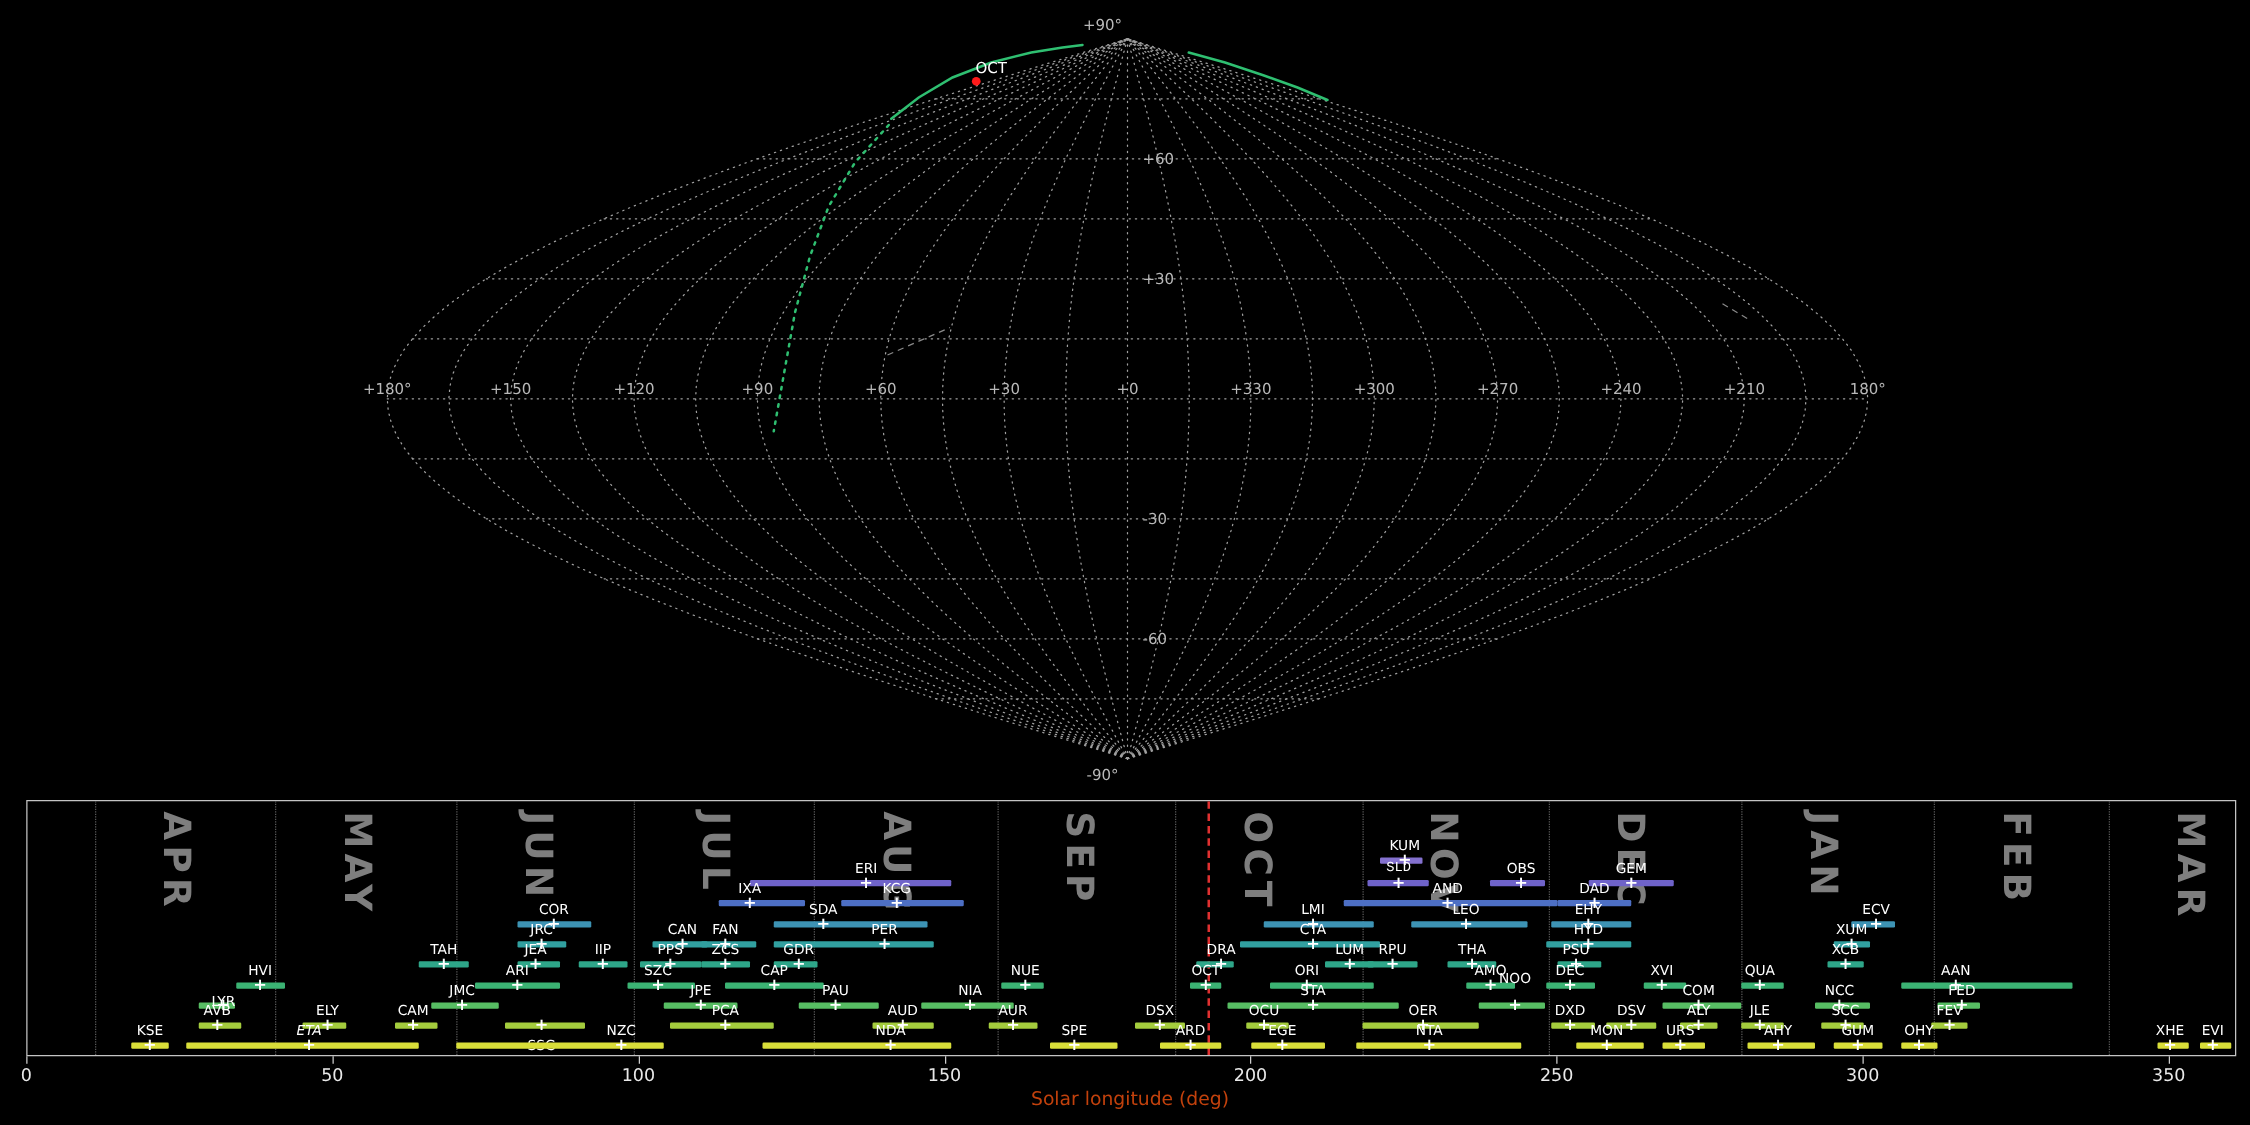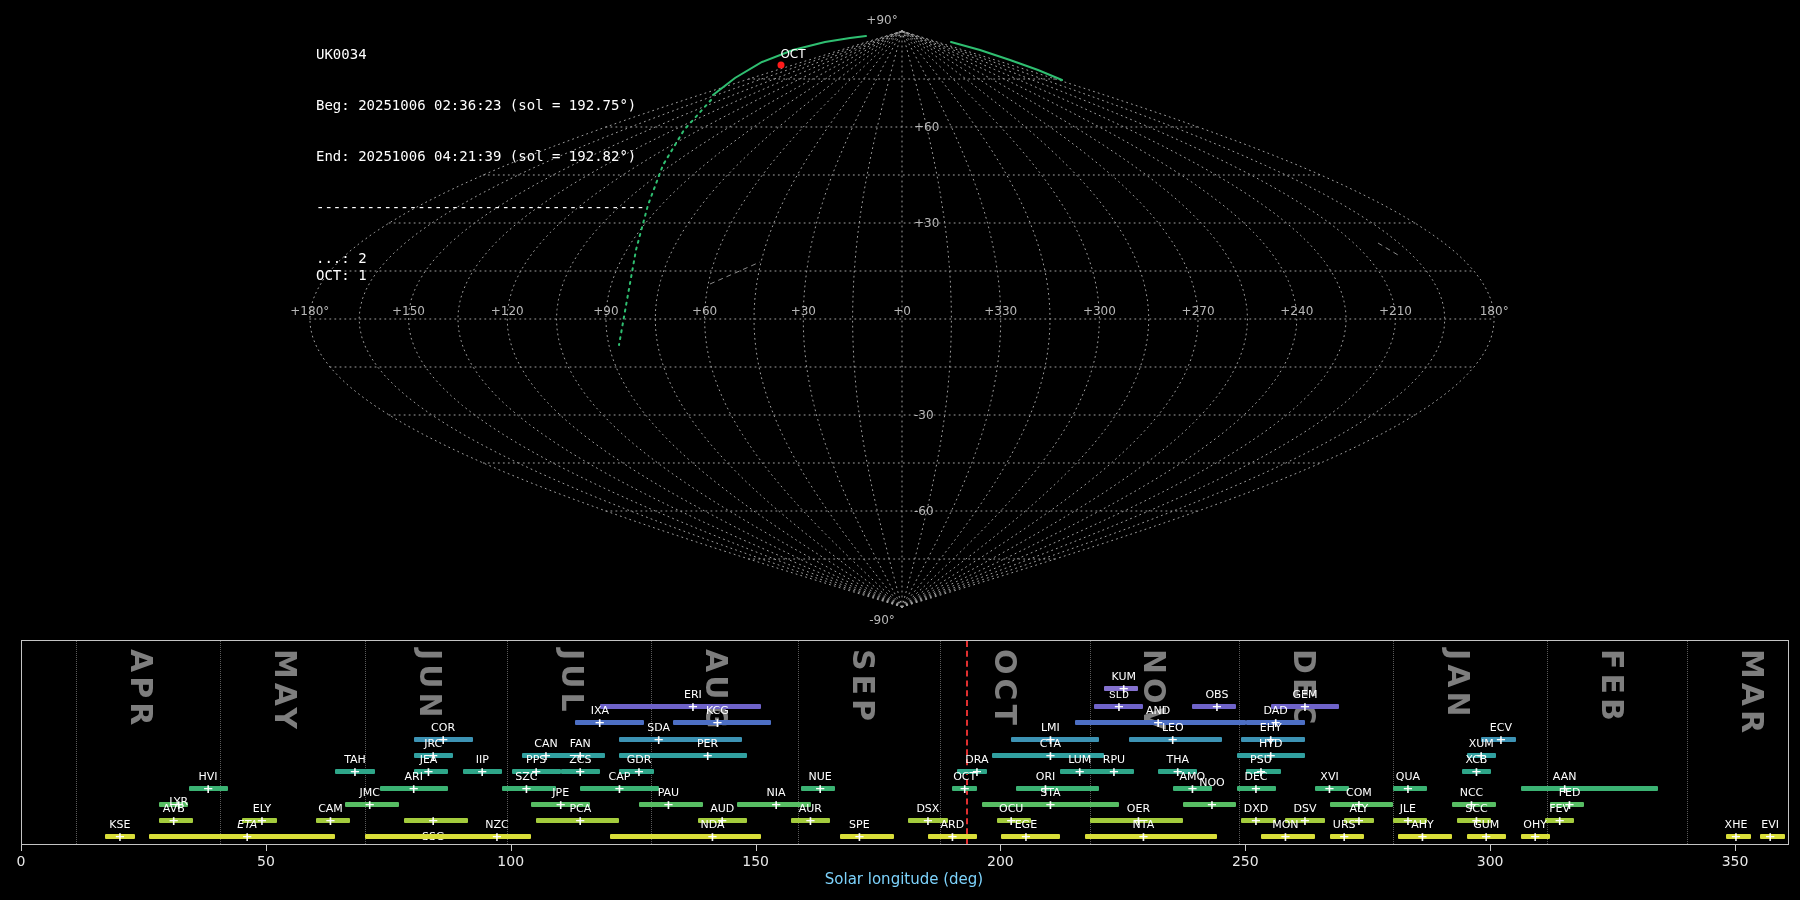--- a/index.html
+++ b/index.html
@@ -12,21 +12,21 @@
         border:1px solid #c4c4c4;overflow:hidden;background:#000;}
   .msep{position:absolute;top:0;bottom:0;width:0;border-left:1px dotted #5a5a5a;}
   .mlabel{position:absolute;top:8px;color:#7e7e7e;font-size:30px;font-weight:600;
           writing-mode:vertical-rl;letter-spacing:4px;}
   .redline{position:absolute;top:0;bottom:0;width:0;border-left:2px dashed #e03030;}
   .bar{position:absolute;height:5px;border-radius:1px;}
   .bcode{position:absolute;transform:translateX(-50%);color:#fff;font-size:11px;line-height:12px;white-space:nowrap;}
   .bcross{position:absolute;transform:translateX(-50%);color:#fff;font-size:13px;line-height:13px;font-weight:bold;}
   .tickmark{position:absolute;top:845px;width:1px;height:6px;background:#cccccc;}
   .ticklabel{position:absolute;top:853px;transform:translateX(-50%);color:#e8e8e8;font-size:14px;}
-  .xlabel{position:absolute;left:21px;width:1766px;top:870px;text-align:center;color:#7dd3fc;font-size:15px;}
+  .xlabel{position:absolute;left:21px;width:1766px;top:870px;text-align:center;color:#c2410c;font-size:15px;}
 </style>
 </head>
 <body>
 
 <div class="stage">
 
   <svg id="skymap" width="1800" height="635" viewBox="0 0 1800 635">
       <g>
         <line x1="748.7" y1="559" x2="1055.3" y2="559" stroke="#a0a0a0" stroke-width="1" stroke-dasharray="1 4" stroke-linecap="round"></line>
         <line x1="605.9" y1="511" x2="1198.1" y2="511" stroke="#a0a0a0" stroke-width="1" stroke-dasharray="1 4" stroke-linecap="round"></line>
@@ -90,27 +90,20 @@
       </g>
       <path d="M713 95 L735 78 L762 62 L793 50 L825 42 L850 38 L866 36" fill="none" stroke="#2fbf71" stroke-width="2" stroke-linecap="round"></path>
       <path d="M951 42 L980 50 L1010 60 L1038 70 L1062 80" fill="none" stroke="#2fbf71" stroke-width="2" stroke-linecap="round"></path>
       <path d="M711 100 L684 130 L663 165 L648 205 L636 250 L627 300 L619 345" fill="none" stroke="#2fbf71" stroke-width="2" stroke-linecap="round" stroke-dasharray="2 5"></path>
       <path d="M710,284 L760,262" fill="none" stroke="#8a8a8a" stroke-width="1" stroke-dasharray="5 4"></path>
       <path d="M1378,243 L1398,255" fill="none" stroke="#8a8a8a" stroke-width="1" stroke-dasharray="5 4"></path>
       <circle cx="781" cy="65" r="3.5" fill="#ff1a1a"></circle>
       <text x="793" y="58" fill="#ffffff" font-size="12" text-anchor="middle">OCT</text>
     </svg>
 
-  <div class="hdr">
-    <div>UK0034</div>
-    <div>Beg: 20251006 02:36:23 (sol = 192.75°)</div>
-    <div>End: 20251006 04:21:39 (sol = 192.82°)</div>
-    <div>---------------------------------------</div>
-    <div id="count-lines"><div>...: 2</div><div>OCT: 1</div></div>
-  </div>
 
   <div class="plot" id="plot">
       <div class="msep" style="left: 53.9px;"></div>
       <div class="mlabel" style="left: 101.5px;">APR</div>
       <div class="msep" style="left: 198.3px;"></div>
       <div class="mlabel" style="left: 246px;">MAY</div>
       <div class="msep" style="left: 342.8px;"></div>
       <div class="mlabel" style="left: 390.5px;">JUN</div>
       <div class="msep" style="left: 484.8px;"></div>
       <div class="mlabel" style="left: 532.5px;">JUL</div>

